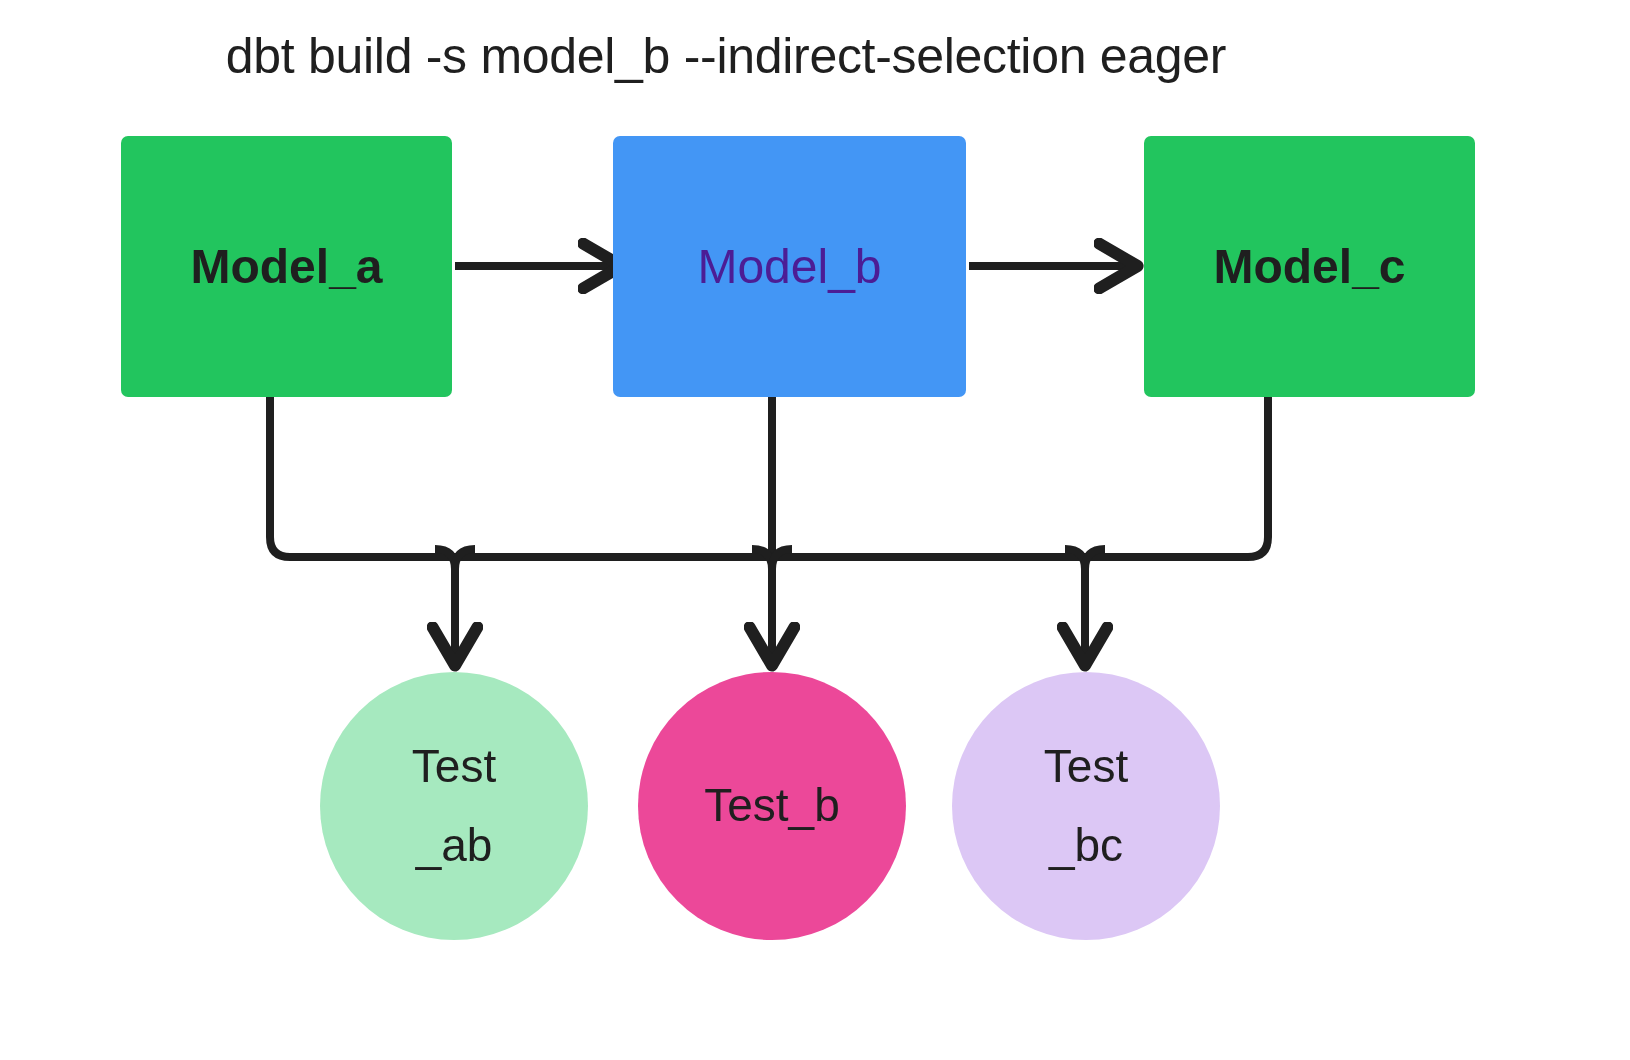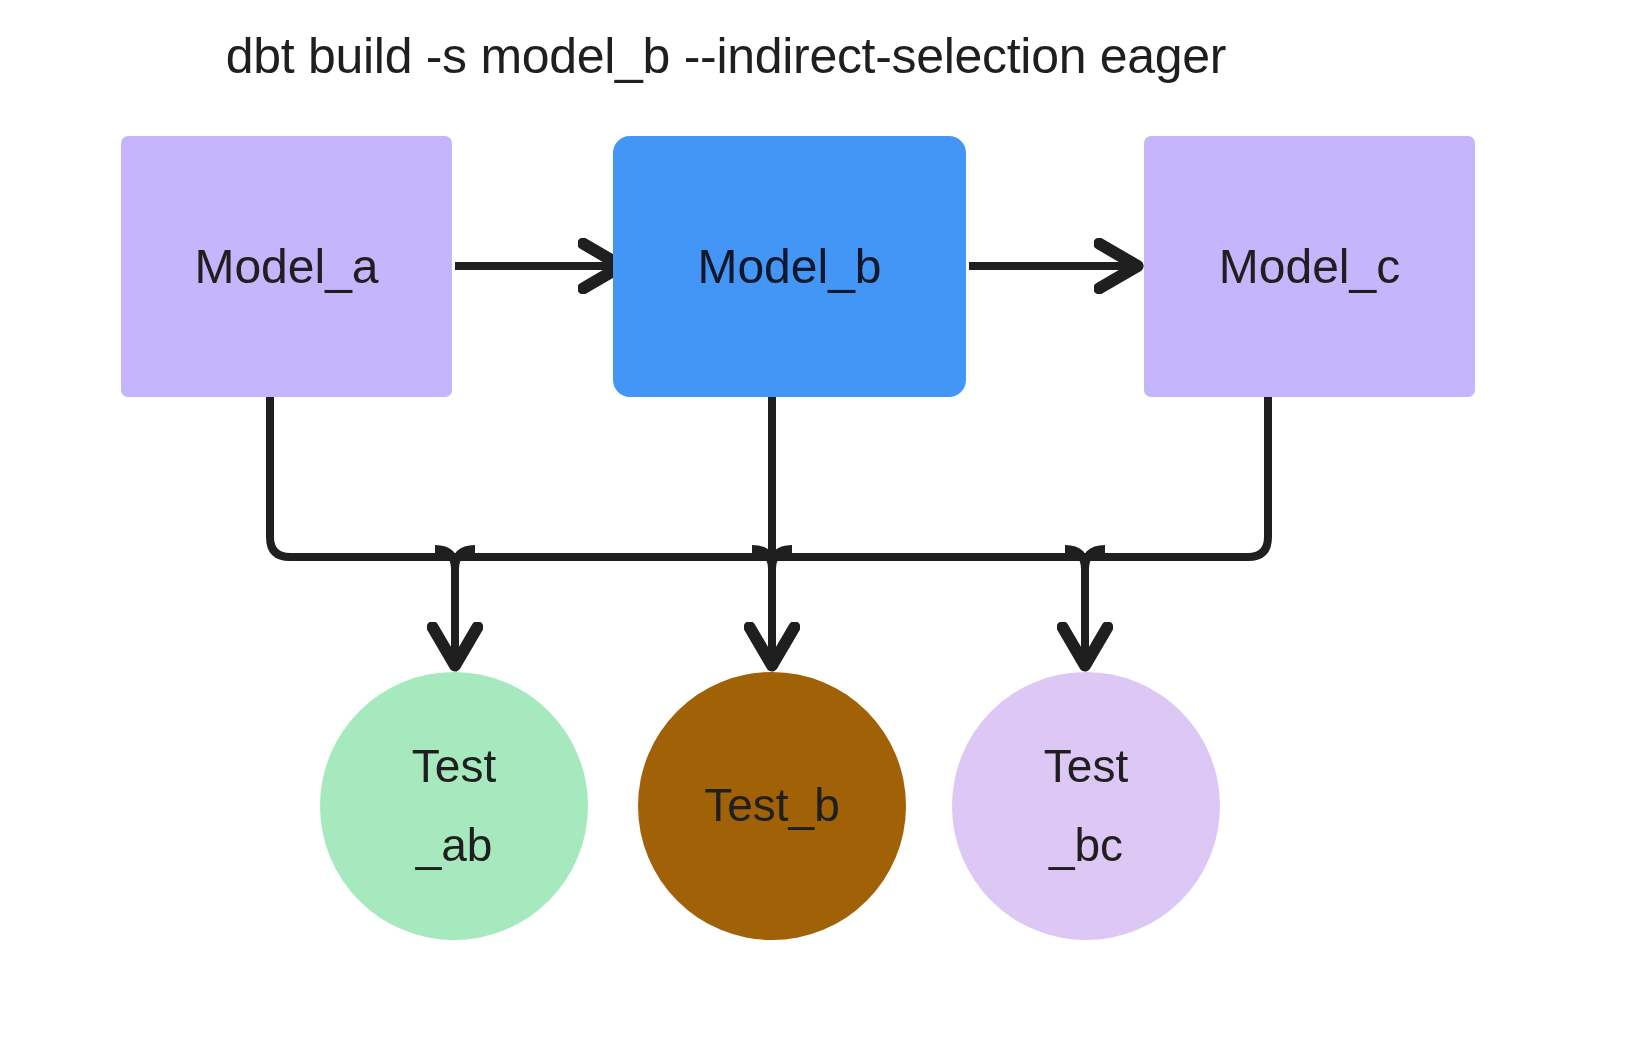--- a/index.html
+++ b/index.html
@@ -50,30 +50,30 @@
     box-sizing: border-box;
     border-radius: 7px;
     display: flex;
     align-items: center;
     justify-content: center;
     font-size: 48px;
     font-weight: 400;
     line-height: 1;
   }
   .node-box.gray {
-    background: #c4b5fd;
+    background: #22c55e;
     color: #1f1f1f;
+    font-weight: bold;
   }
   .node-box.blue {
     background: #4architecture;
   }
   .node-box.blue {
     background: #4396f5;
-    color: #0f172a;
-    border-radius: 17px;
+    color: #4c1d95;
   }
   #node-model-a { left: 121px; top: 136px; width: 331px; height: 261px; }
   #node-model-b { left: 613px; top: 136px; width: 353px; height: 261px; }
   #node-model-c { left: 1144px; top: 136px; width: 331px; height: 261px; }
 
   
   .node-circle {
     position: absolute;
     box-sizing: border-box;
     border-radius: 50%;
@@ -81,21 +81,21 @@
     flex-direction: column;
     align-items: center;
     justify-content: center;
     font-size: 46px;
     font-weight: 400;
     color: #1f1f1f;
     line-height: 1.72;
     text-align: center;
   }
   #node-test-ab { left: 320px; top: 672px; width: 268px; height: 268px; background: #a6e9bf; }
-  #node-test-b  { left: 638px; top: 672px; width: 268px; height: 268px; background: #a16207; }
+  #node-test-b  { left: 638px; top: 672px; width: 268px; height: 268px; background: #ec4899; }
   #node-test-bc { left: 952px; top: 672px; width: 268px; height: 268px; background: #dcc7f5; }
   .circle-line { display: block; }
 </style>
 </head>
 <body>
 
 <div id="canvas">
 
   <svg id="edges" viewBox="0 0 1630 1060" width="1630" height="1060" xmlns="http://www.w3.org/2000/svg">
     <defs>

